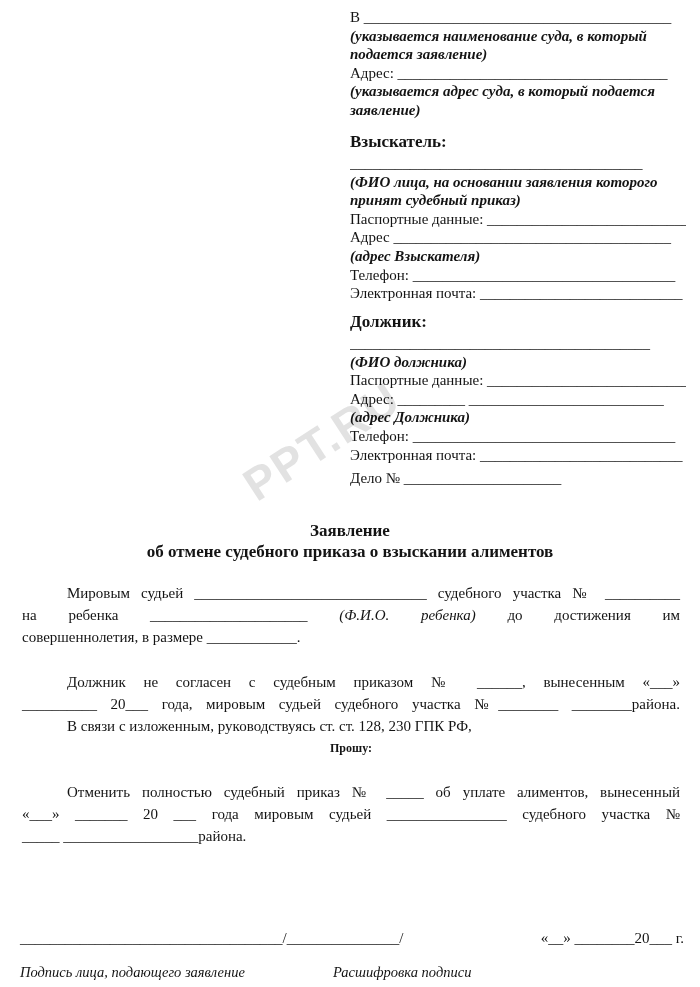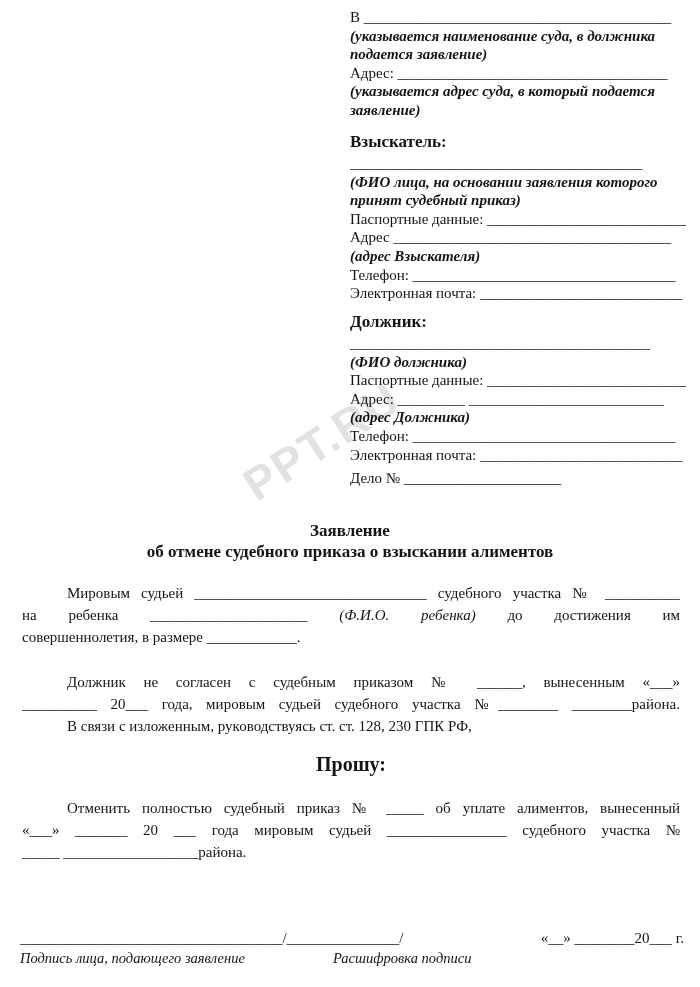--- a/index.html
+++ b/index.html
@@ -69,58 +69,57 @@
     position: absolute;
     left: 22px; top: 582px;
     width: 658px;
     line-height: 22px;
   }
   .jline { text-align: justify; text-align-last: justify; }
   .line  { text-align: left; }
   .indent { text-indent: 45px; }
   .p2 { margin-top: 23px; }
   .request-heading {
-    margin-top: 16px;
     text-align: center;
     font-weight: bold;
-    font-size: 20px;
+    font-size: 12px;
     line-height: 22px;
   }
   .request-par { margin-top: 22px; }
 
   
   .signature-block {
     position: absolute;
     left: 20px; top: 928px;
     width: 664px;
     line-height: 20px;
   }
   .sig-row {
     display: flex;
     justify-content: space-between;
     white-space: nowrap;
   }
   .sig-captions {
     display: flex;
-    margin-top: 0;
+    margin-top: 14px;
     font-style: italic;
     font-size: 14.5px;
   }
   .sig-captions .cap1 { width: 313px; }
 </style>
 </head>
 <body>
 
 <div class="page">
 
   <div class="watermark">PPT.RU</div>
 
   <div class="hdr-block court-block">
     <div class="field">В _________________________________________</div>
-    <div class="bi">(указывается наименование суда, в должника подается заявление)</div>
+    <div class="bi">(указывается наименование суда, в который подается заявление)</div>
     <div class="field">Адрес: ____________________________________</div>
     <div class="bi">(указывается адрес суда, в который подается заявление)</div>
   </div>
 
   <div class="hdr-block claimant-block">
     <div class="section-title">Взыскатель:</div>
     <div class="field">_______________________________________</div>
     <div class="bi">(ФИО лица, на основании заявления которого принят судебный приказ)</div>
     <div class="field">Паспортные данные: ___________________________</div>
     <div class="field">Адрес _____________________________________</div>

